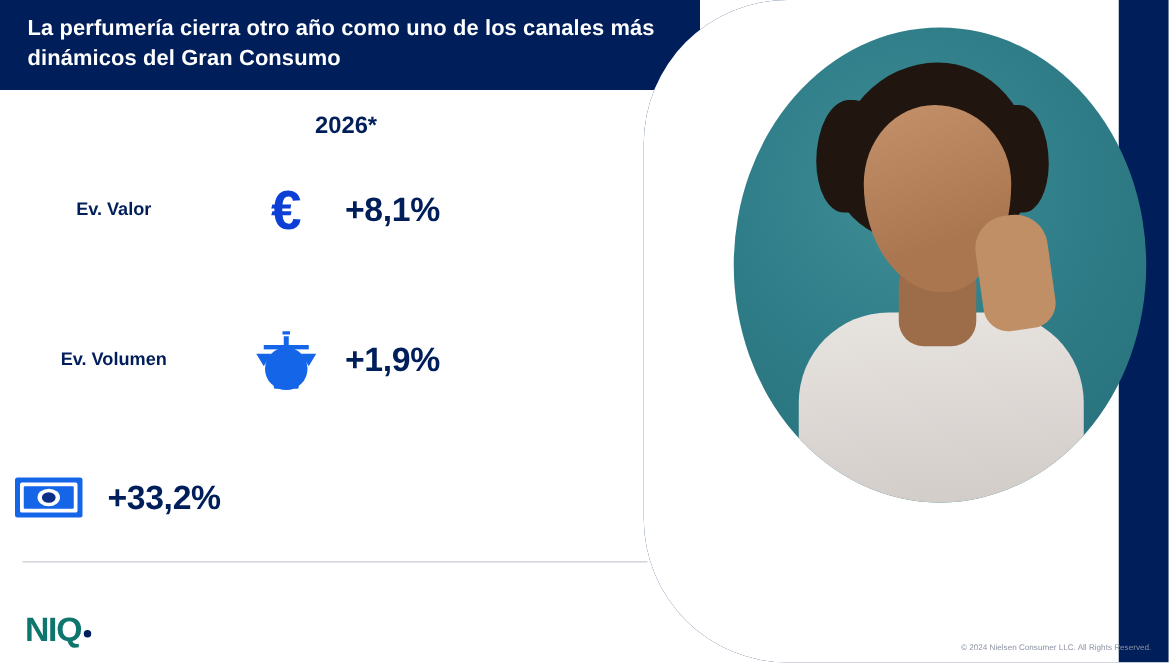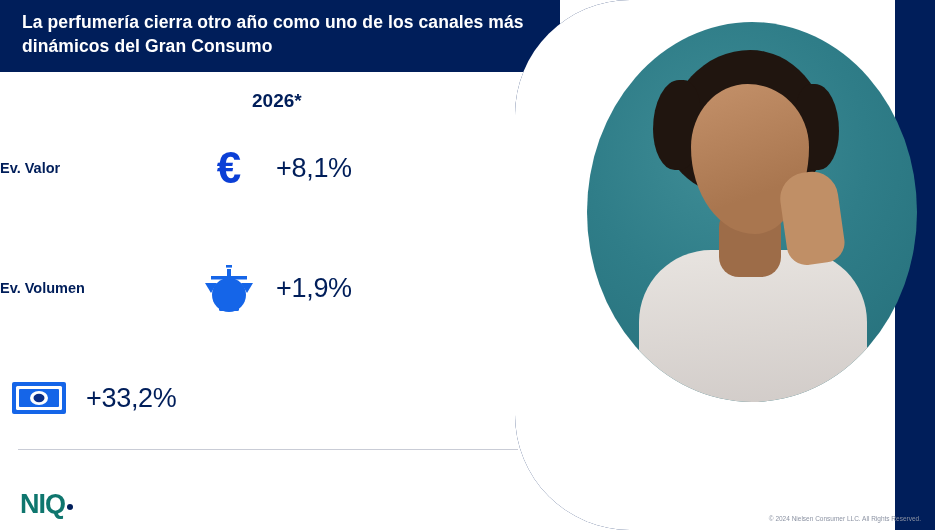--- a/index.html
+++ b/index.html
@@ -134,36 +134,36 @@
     height: 60px;
     display: flex;
     align-items: center;
   }
   .metric-row.r1 { top: 60px; }
   .metric-row.r2 { top: 180px; }
   .metric-row.r3 { top: 290px; }
 
   .metric-label {
     width: 190px;
-    text-align: left;
+    text-align: center;
     padding-right: 8px;
     color: #001E5A;
     font-size: 14.5px;
     font-weight: bold;
   }
   .metric-icon {
     width: 78px;
     display: flex;
     align-items: center;
     justify-content: center;
   }
   .metric-value {
     color: #001E5A;
     font-size: 27px;
-    font-weight: normal;
+    font-weight: bold;
     padding-left: 8px;
     letter-spacing: -0.3px;
   }
 
   
   .footer-rule {
     position: absolute;
     left: 18px; top: 449px;
     width: 500px; height: 1px;
     background: #c9ccd6;

